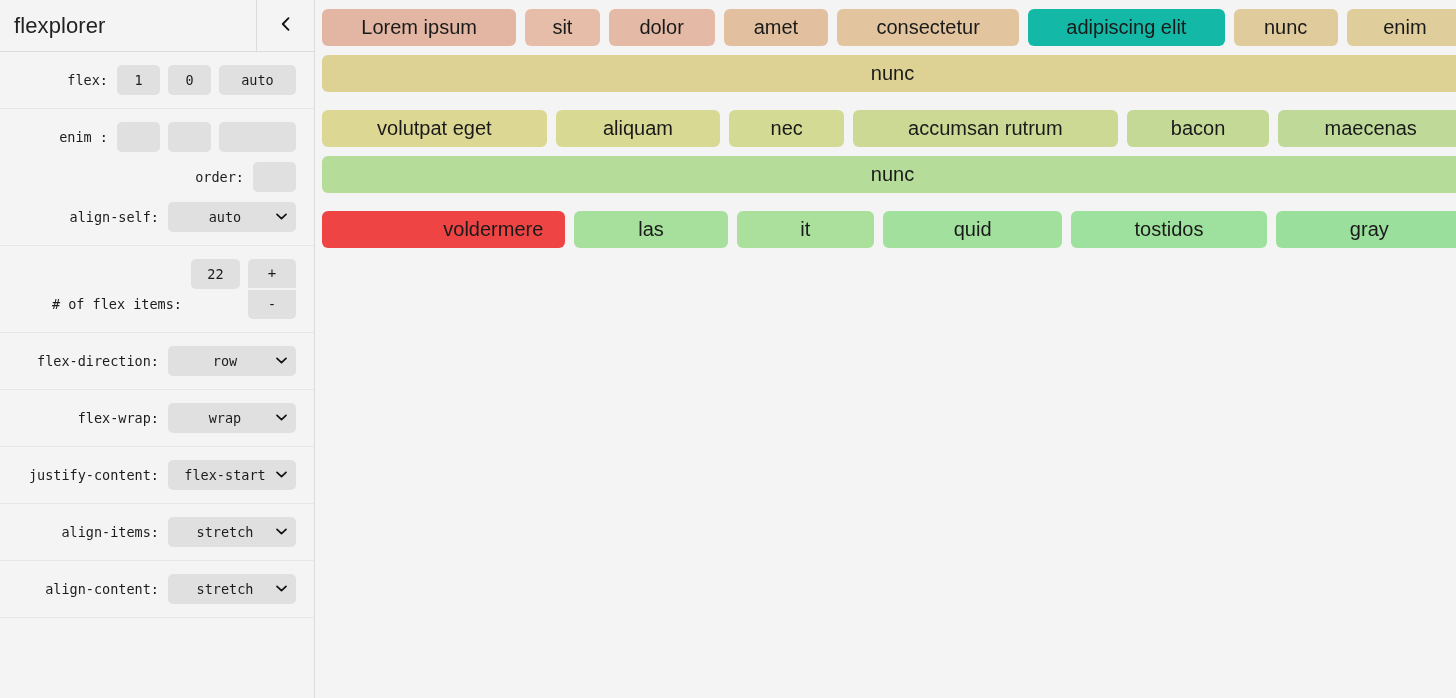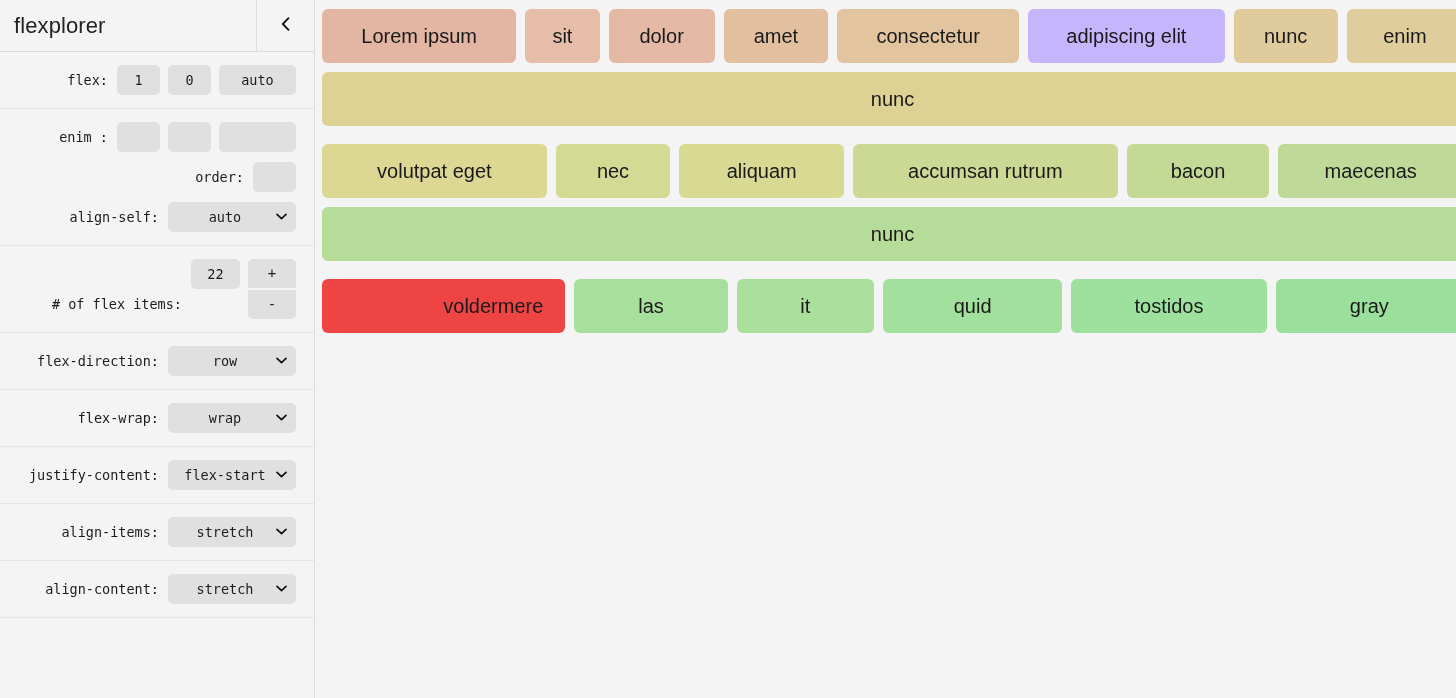--- a/index.html
+++ b/index.html
@@ -150,21 +150,21 @@
   }
   .flex-item {
     flex: 1 0 auto;
     border-radius: 6px;
     display: flex;
     align-items: center;
     justify-content: center;
     font-family: "Liberation Sans", sans-serif;
     font-size: 20px;
     color: #1a1a1a;
-    height: 54px;
+    height: 37px;
     padding: 0 22px;
     white-space: nowrap;
     overflow: hidden;
   }
 </style>
 </head>
 <body>
 
 <div id="app">
 
@@ -289,41 +289,41 @@
         </div>
         <div class="flex-item" style="background: rgb(228, 185, 166); flex-basis: 100px;">
           <span>dolor</span>
         </div>
         <div class="flex-item" style="background: rgb(226, 192, 159); flex-basis: 98px;">
           <span>amet</span>
         </div>
         <div class="flex-item" style="background: rgb(226, 196, 159); flex-basis: 176px; align-items: center;">
           <span>consectetur</span>
         </div>
-        <div class="flex-item" style="background: #c4b5fd; flex-basis: 190px;">
+        <div class="flex-item" style="background: #14b8a6; flex-basis: 190px;">
           <span>adipiscing elit</span>
         </div>
         <div class="flex-item" style="background: rgb(224, 203, 157); flex-basis: 98px;">
           <span>nunc</span>
         </div>
         <div class="flex-item" style="background: rgb(223, 206, 156); flex-basis: 110px;">
           <span>enim</span>
         </div>
         <div class="flex-item" style="background: rgb(221, 210, 147); flex-basis: 110px;">
           <span>nunc</span>
         </div>
         <div style="flex-basis: 100%; height: 0px; margin: 0px;"></div>
         <div class="flex-item" style="background: rgb(220, 215, 147); flex-basis: 200px;">
           <span>volutpat eget</span>
         </div>
+        <div class="flex-item" style="background: rgb(216, 218, 147); flex-basis: 140px;">
+          <span>aliquam</span>
+        </div>
         <div class="flex-item" style="background: rgb(210, 218, 148); flex-basis: 90px;">
           <span>nec</span>
-        </div>
-        <div class="flex-item" style="background: rgb(216, 218, 147); flex-basis: 140px;">
-          <span>aliquam</span>
         </div>
         <div class="flex-item" style="background: rgb(204, 217, 149); flex-basis: 240px;">
           <span>accumsan rutrum</span>
         </div>
         <div class="flex-item" style="background: rgb(197, 217, 151); flex-basis: 118px;">
           <span>bacon</span>
         </div>
         <div class="flex-item" style="background: rgb(190, 217, 152); flex-basis: 160px;">
           <span>maecenas</span>
         </div>

